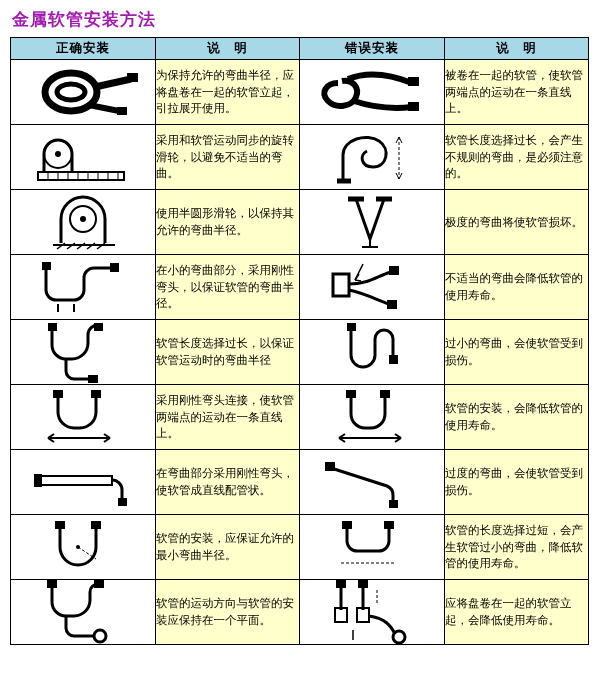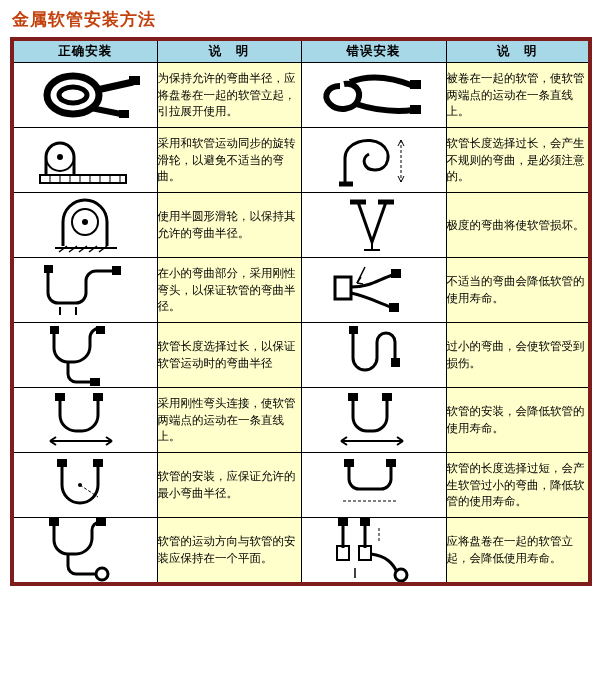--- a/index.html
+++ b/index.html
@@ -19,27 +19,27 @@
     width: 600px;
     height: 698px;
     box-sizing: border-box;
     padding: 6px 10px 4px 10px;
   }
   #title {
     font-size: 17px;
     font-weight: bold;
     letter-spacing: 1px;
     margin: 2px 0 6px 2px;
-    color: #c2410c;
+    color: #a21caf;
   }
   table.matrix {
     border-collapse: collapse;
     width: 578px;
     table-layout: fixed;
-    border: 4px solid #7f1d1d;
+    border: 1px solid #7f1d1d;
   }
   table.matrix td, table.matrix th {
     border: 1px solid #000;
     padding: 0;
     vertical-align: middle;
   }
   thead th {
     background: #a7d8e8;
     font-size: 12.5px;
     font-weight: bold;
@@ -276,20 +276,43 @@
               <line x1="32" y1="50" x2="38" y2="46" stroke="#000" stroke-width="2"></line>
               <line x1="32" y1="50" x2="38" y2="54" stroke="#000" stroke-width="2"></line>
               <line x1="94" y1="50" x2="88" y2="46" stroke="#000" stroke-width="2"></line>
               <line x1="94" y1="50" x2="88" y2="54" stroke="#000" stroke-width="2"></line>
             </svg>
           </div>
         </td>
         <td class="txt-cell">软管的安装，会降低软管的使用寿命。</td>
       </tr>
 
+      <tr>
+        <td class="img-cell">
+          <div class="figwrap">
+            <svg class="fig" width="130" height="52" viewBox="0 0 130 52">
+              <rect x="22" y="20" width="72" height="9" fill="none" stroke="#000" stroke-width="2"></rect>
+              <path d="M94 24 A10 10 0 0 1 104 34 L104 44" fill="none" stroke="#000" stroke-width="3"></path>
+              <rect x="100" y="42" width="9" height="8" fill="#000"></rect>
+              <rect x="16" y="18" width="8" height="13" fill="#000"></rect>
+            </svg>
+          </div>
+        </td>
+        <td class="txt-cell">在弯曲部分采用刚性弯头，使软管成直线配管状。</td>
+        <td class="img-cell">
+          <div class="figwrap">
+            <svg class="fig" width="130" height="52" viewBox="0 0 130 52">
+              <path d="M24 12 L80 30 A10 10 0 0 1 86 40 L86 46" fill="none" stroke="#000" stroke-width="3"></path>
+              <rect x="18" y="6" width="10" height="9" fill="#000"></rect>
+              <rect x="82" y="44" width="9" height="8" fill="#000"></rect>
+            </svg>
+          </div>
+        </td>
+        <td class="txt-cell">过度的弯曲，会使软管受到损伤。</td>
+      </tr>
 
       <tr>
         <td class="img-cell">
           <div class="figwrap">
             <svg class="fig" width="130" height="56" viewBox="0 0 130 56">
               <path d="M42 6 L42 28 A18 18 0 0 0 78 28 L78 6" fill="none" stroke="#000" stroke-width="3"></path>
               <rect x="37" y="2" width="10" height="8" fill="#000"></rect>
               <rect x="73" y="2" width="10" height="8" fill="#000"></rect>
               <line x1="60" y1="28" x2="78" y2="40" stroke="#000" stroke-width="1" stroke-dasharray="3,2"></line>
               <circle cx="60" cy="28" r="2" fill="#000"></circle>

